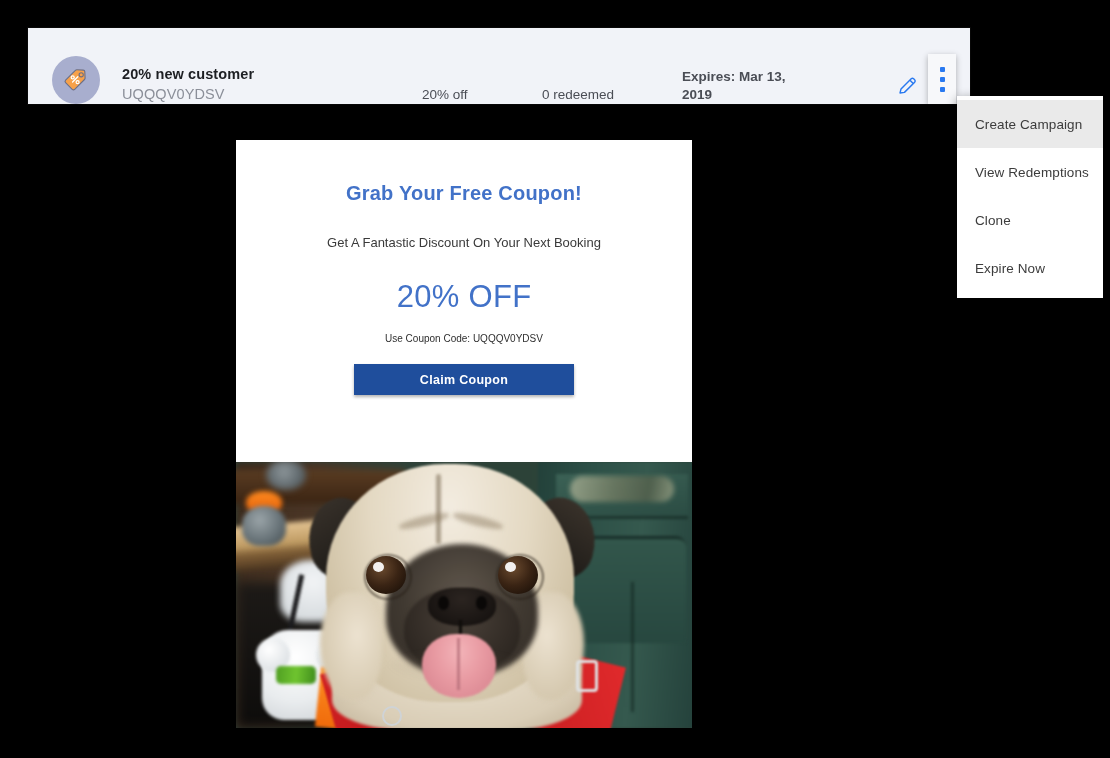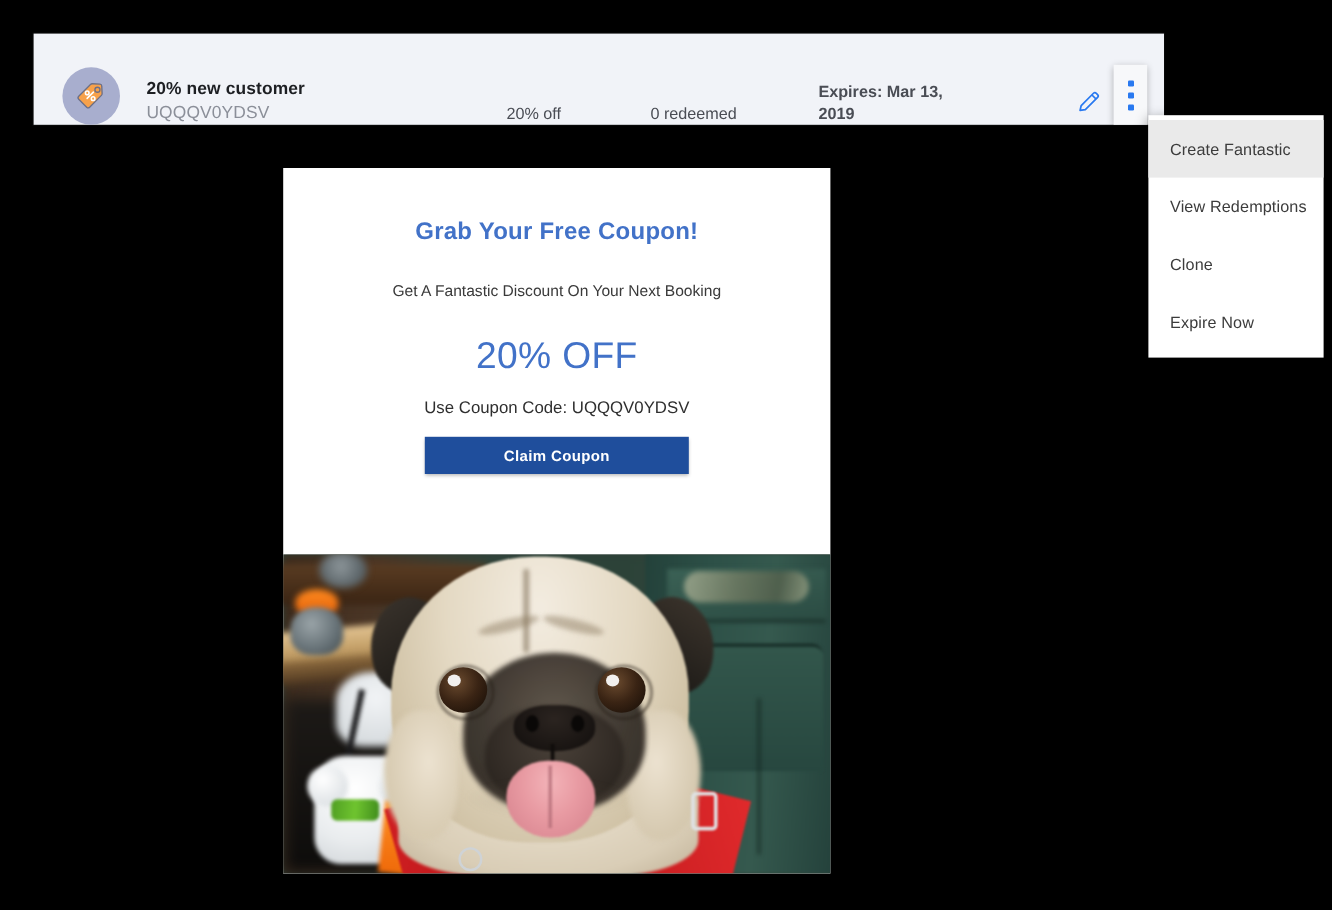--- a/index.html
+++ b/index.html
@@ -155,21 +155,21 @@
   }
   .discount-big {
     margin-top: 26px;
     font-size: 31px;
     color: #4272c8;
     line-height: 38px;
     letter-spacing: .3px;
   }
   .use-code {
     margin-top: 14px;
-    font-size: 14px;
+    font-size: 10px;
     color: #2f2f2f;
     line-height: 18px;
   }
   .valid-until {
     margin-top: 9px;
     font-size: 9.5px;
     color: #5a5a5a;
     line-height: 13px;
   }
   .claim-wrap { margin-top: 16px; }
@@ -520,21 +520,21 @@
   </div>
 
   <div class="kebab-btn">
     <span class="kebab-dot"></span>
     <span class="kebab-dot"></span>
     <span class="kebab-dot"></span>
   </div>
 </div>
 
 <div class="dropdown">
-  <div class="menu-item is-active">Create Fantastic</div>
+  <div class="menu-item is-active">Create Campaign</div>
   <div class="menu-item">View Redemptions</div>
   <div class="menu-item">Clone</div>
   <div class="menu-item">Expire Now</div>
 </div>
 
 <div class="preview">
 
   <div class="preview-body">
     <div class="headline">Grab Your Free Coupon!</div>
     <div class="subhead">Get A Fantastic Discount On Your Next Booking</div>

